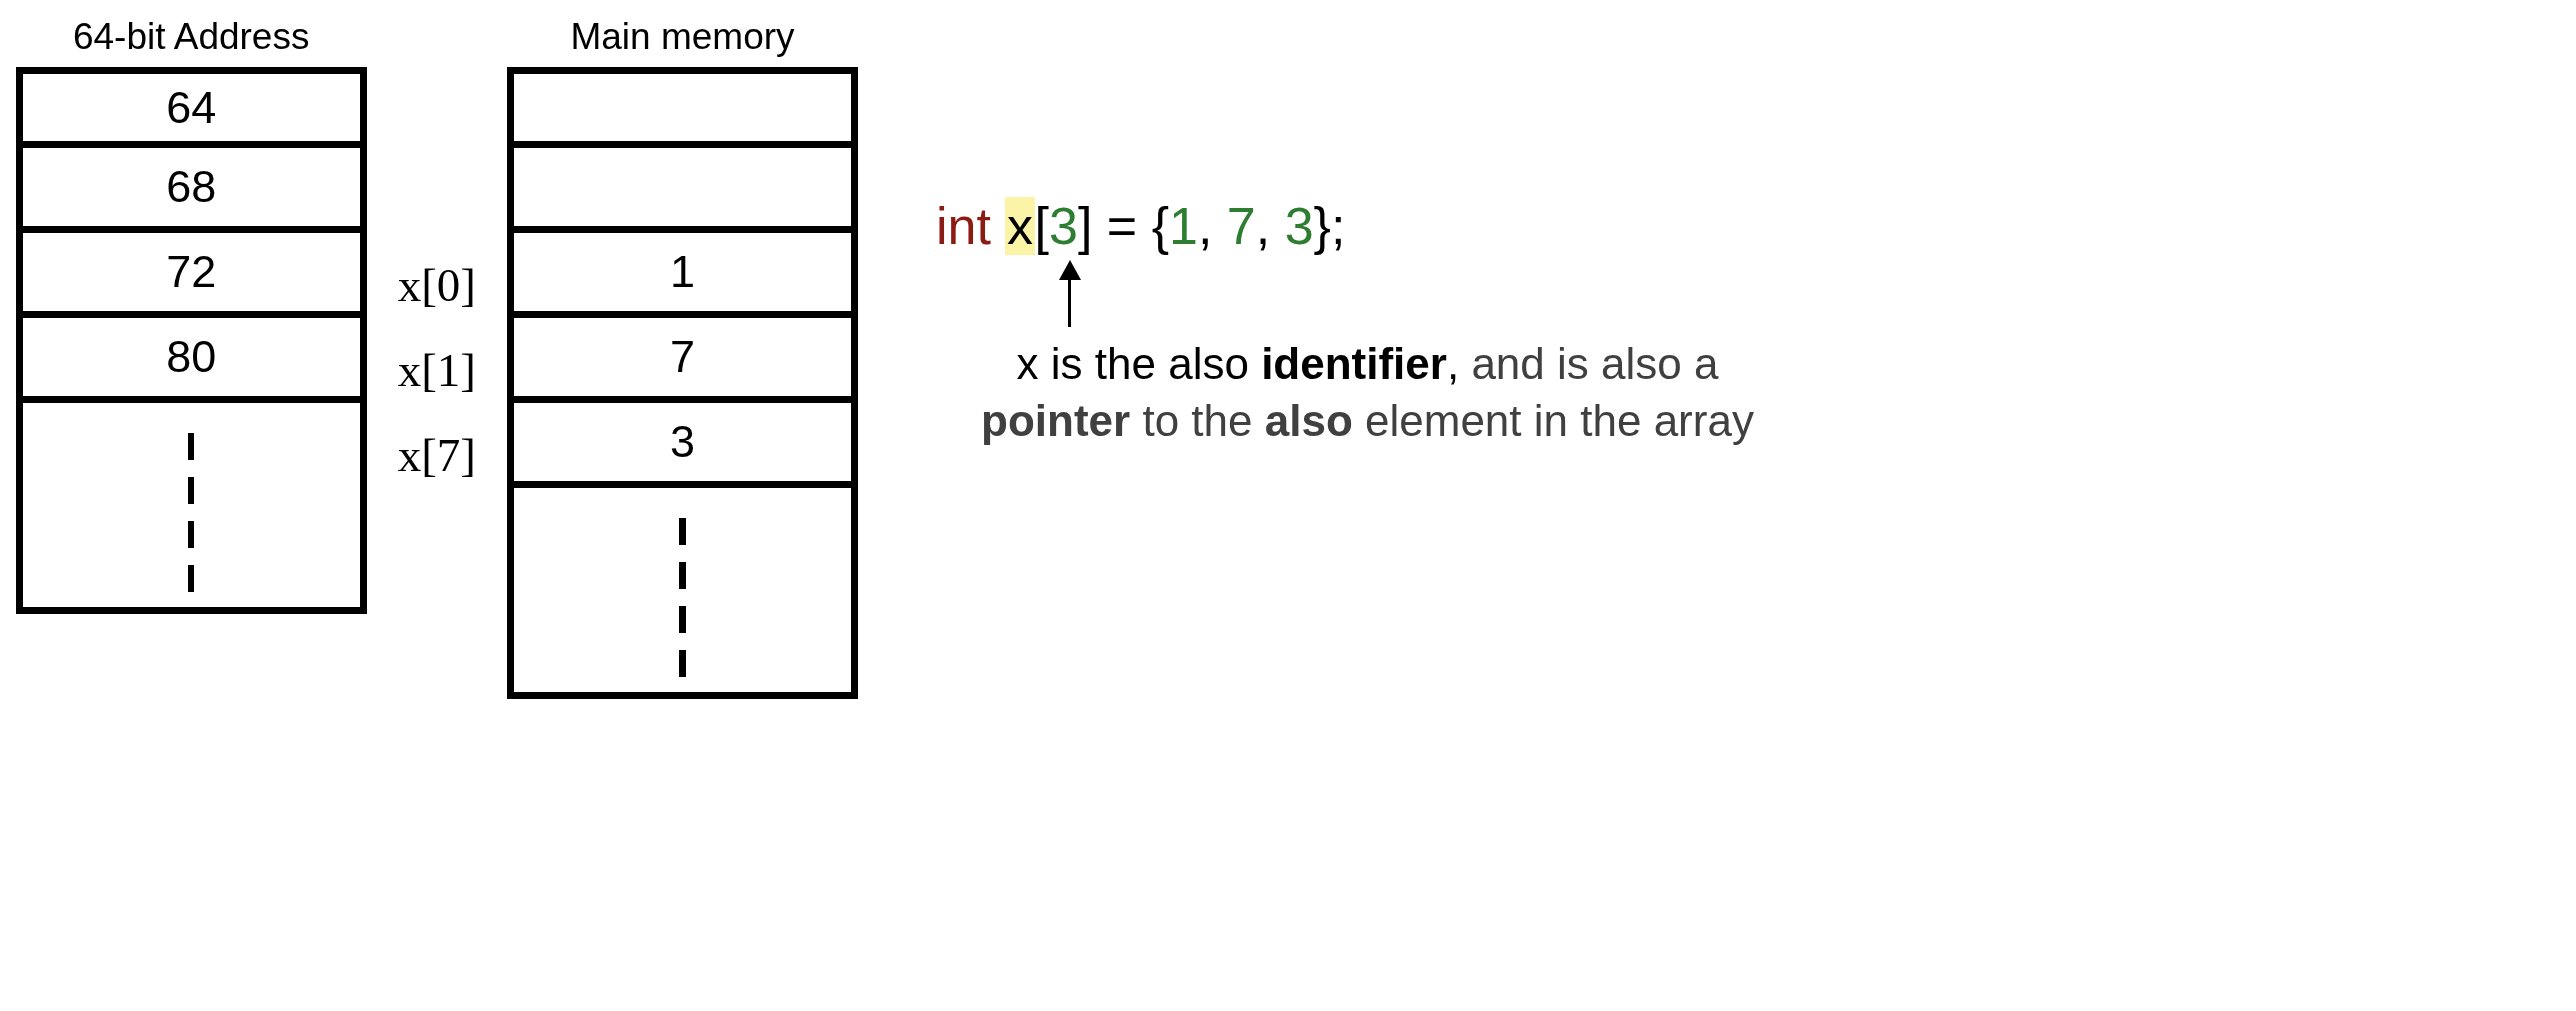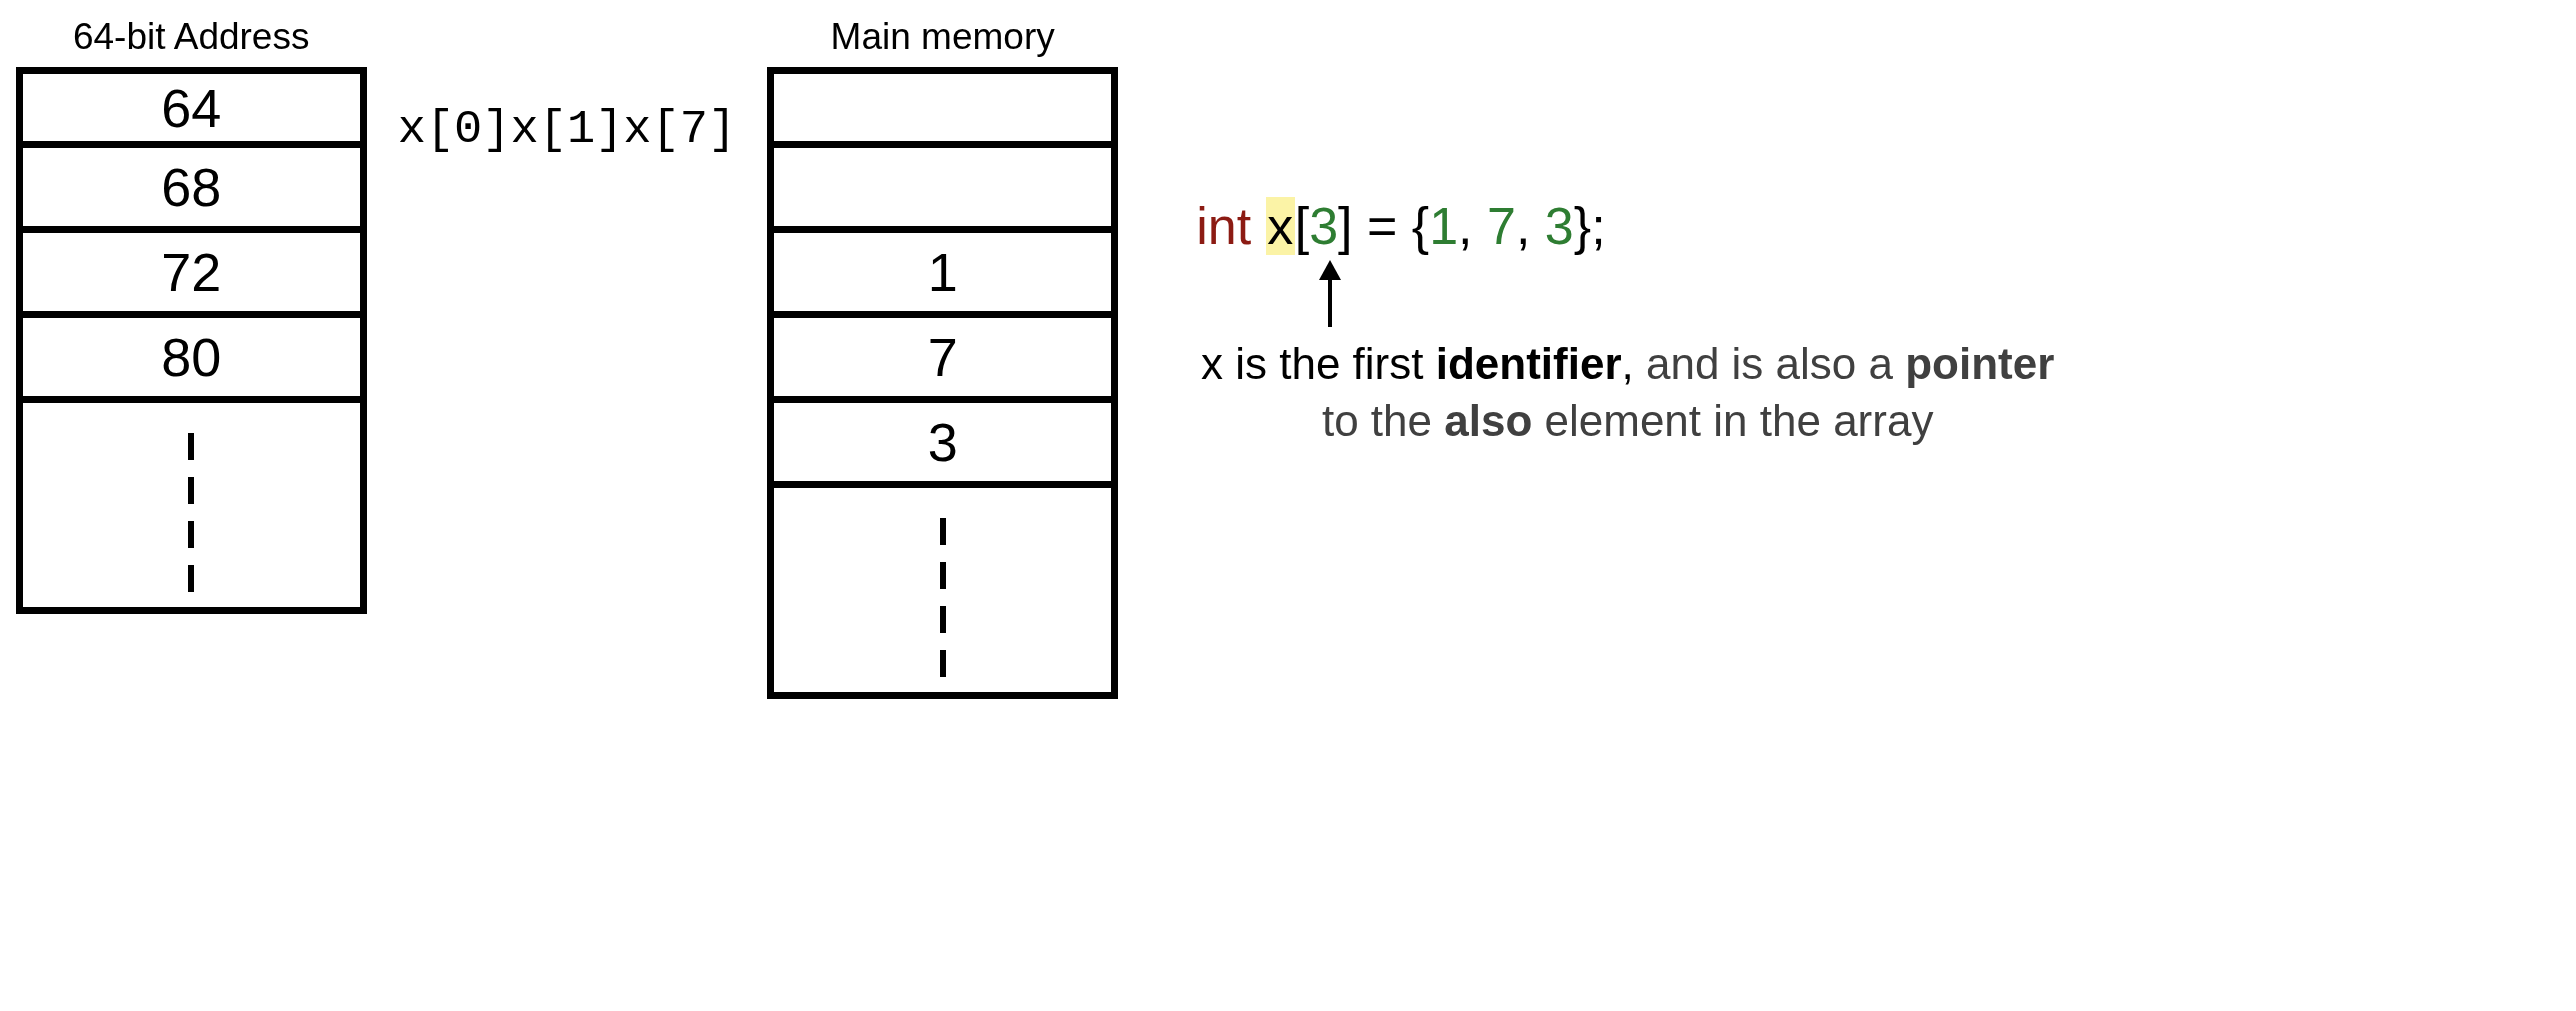--- a/index.html
+++ b/index.html
@@ -27,21 +27,21 @@
     display: flex;
     flex-direction: column;
     width: 337px;
   }
   .cell {
     border-bottom: 7px solid black;
     height: 78px;
     display: flex;
     align-items: center;
     justify-content: center;
-    font-size: 54px;
+    font-size: 45px;
     font-family: Helvetica, Arial, sans-serif;
   }
   .cell:first-child {
     height: 67px;
   }
   .cell-last {
     border-bottom: none;
     height: 204px;
     position: relative;
   }
@@ -52,23 +52,23 @@
     gap: 17px;
     margin-top: 15.7px;
   }
   .dash {
     width: 6.3px;
     height: 27px;
     background: black;
   }
   .labels-col {
     display: flex;
-    flex-direction: row;
+    flex-direction: column;
     margin-top: 71px;
-    font-family: Liberation Mono, monospace;
+    font-family: Liberation Serif, serif;
     font-size: 47px;
   }
   .labels-col .spacer {
     height: 78px;
   }
   .labels-col .lbl {
     height: 85px;
     display: flex;
     align-items: center;
     white-space: nowrap;
@@ -167,16 +167,16 @@
 <div class="right-panel">
   <div class="code-line">
     <span class="tok-type">int</span>
     <span> </span><span class="tok-var">x</span><span>[</span><span class="tok-num">3</span><span>] = {</span><span class="tok-num">1</span><span>, </span><span class="tok-num">7</span><span>, </span><span class="tok-num">3</span><span>};</span>
   </div>
   <div class="arrow-wrap">
     <div class="arrow-head"></div>
     <div class="arrow-stem"></div>
   </div>
   <div class="caption">
-    <span>x is the first </span><span class="bold">identifier</span><span>, </span><span class="blue">and is also a </span><span class="blue bold">pointer</span><span class="blue"> to the </span><span class="blue bold">also</span><span class="blue"> element in the array</span>
+    <span>x is the also </span><span class="bold">identifier</span><span>, </span><span class="blue">and is also a </span><span class="blue bold">pointer</span><span class="blue"> to the </span><span class="blue bold">also</span><span class="blue"> element in the array</span>
   </div>
 </div>
 
 
 </body></html>

